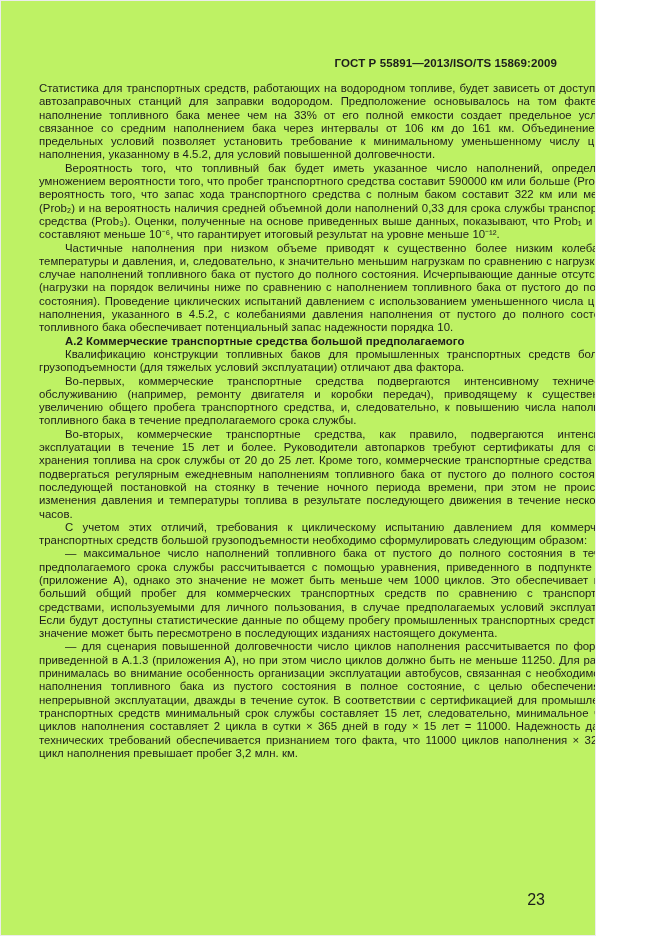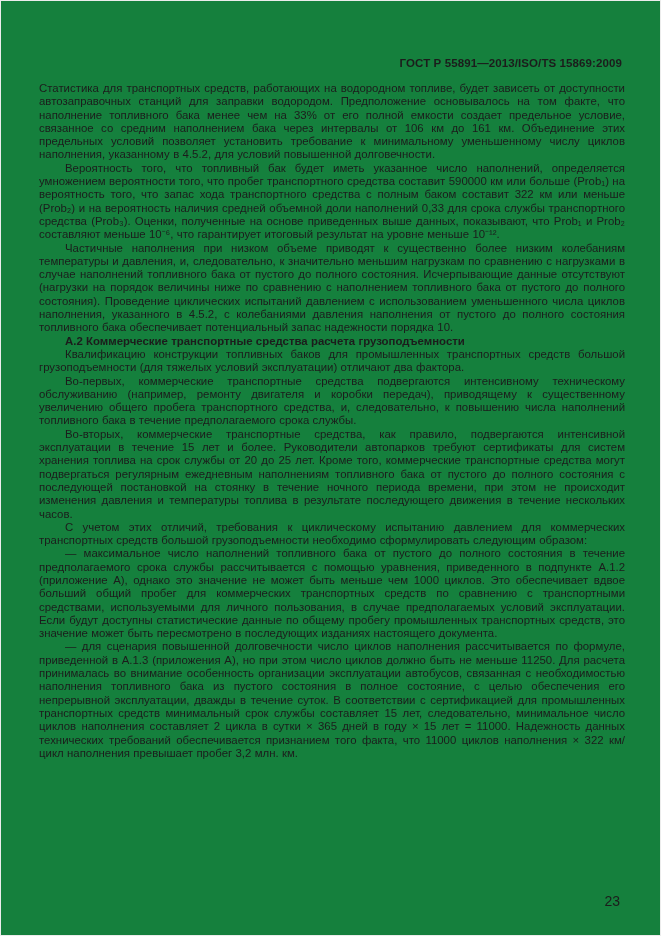--- a/index.html
+++ b/index.html
@@ -2,23 +2,23 @@
 <html lang="ru"><head>
 <meta charset="utf-8">
 <style>
   html, body {
     margin: 0;
     padding: 0;
     background: #ffffff;
   }
   .page {
     position: relative;
-    width: 661px;
+    width: 596px;
     height: 936px;
-    background: #15803d;
+    background: #bef264;
     box-sizing: border-box;
     border: 1px solid #ececec;
     font-family: "Liberation Sans", sans-serif;
     color: #1c1c1c;
     overflow: hidden;
   }
   .doc-header {
     position: absolute;
     top: 56px;
     right: 38px;
@@ -43,35 +43,35 @@
   }
   .para.first {
     text-indent: 0;
   }
   .para.heading {
     font-weight: bold;
   }
   .page-number {
     position: absolute;
     bottom: 26px;
-    right: 40px;
-    font-size: 14px;
+    right: 50px;
+    font-size: 16px;
   }
 </style>
 </head>
 <body>
 
 <div class="page">
   <div class="doc-header">ГОСТ Р 55891—2013/ISO/TS 15869:2009</div>
 
   <div class="doc-content">
       <p class="para first">Статистика для транспортных средств, работающих на водородном топливе, будет зависеть от доступности автозаправочных станций для заправки водородом. Предположение основывалось на том факте, что наполнение топливного бака менее чем на 33% от его полной емкости создает предельное условие, связанное со средним наполнением бака через интервалы от 106 км до 161 км. Объединение этих предельных условий позволяет установить требование к минимальному уменьшенному числу циклов наполнения, указанному в 4.5.2, для условий повышенной долговечности.</p>
       <p class="para body">Вероятность того, что топливный бак будет иметь указанное число наполнений, определяется умножением вероятности того, что пробег транспортного средства составит 590000 км или больше (Prob₁) на вероятность того, что запас хода транспортного средства с полным баком составит 322 км или меньше (Prob₂) и на вероятность наличия средней объемной доли наполнений 0,33 для срока службы транспортного средства (Prob₃). Оценки, полученные на основе приведенных выше данных, показывают, что Prob₁ и Prob₂ составляют меньше 10⁻⁶, что гарантирует итоговый результат на уровне меньше 10⁻¹².</p>
       <p class="para body">Частичные наполнения при низком объеме приводят к существенно более низким колебаниям температуры и давления, и, следовательно, к значительно меньшим нагрузкам по сравнению с нагрузками в случае наполнений топливного бака от пустого до полного состояния. Исчерпывающие данные отсутствуют (нагрузки на порядок величины ниже по сравнению с наполнением топливного бака от пустого до полного состояния). Проведение циклических испытаний давлением с использованием уменьшенного числа циклов наполнения, указанного в 4.5.2, с колебаниями давления наполнения от пустого до полного состояния топливного бака обеспечивает потенциальный запас надежности порядка 10.</p>
-      <p class="para heading">А.2 Коммерческие транспортные средства расчета грузоподъемности</p>
+      <p class="para heading">А.2 Коммерческие транспортные средства большой предполагаемого</p>
       <p class="para body">Квалификацию конструкции топливных баков для промышленных транспортных средств большой грузоподъемности (для тяжелых условий эксплуатации) отличают два фактора.</p>
       <p class="para body">Во-первых, коммерческие транспортные средства подвергаются интенсивному техническому обслуживанию (например, ремонту двигателя и коробки передач), приводящему к существенному увеличению общего пробега транспортного средства, и, следовательно, к повышению числа наполнений топливного бака в течение предполагаемого срока службы.</p>
       <p class="para body">Во-вторых, коммерческие транспортные средства, как правило, подвергаются интенсивной эксплуатации в течение 15 лет и более. Руководители автопарков требуют сертификаты для систем хранения топлива на срок службы от 20 до 25 лет. Кроме того, коммерческие транспортные средства могут подвергаться регулярным ежедневным наполнениям топливного бака от пустого до полного состояния с последующей постановкой на стоянку в течение ночного периода времени, при этом не происходит изменения давления и температуры топлива в результате последующего движения в течение нескольких часов.</p>
       <p class="para body">С учетом этих отличий, требования к циклическому испытанию давлением для коммерческих транспортных средств большой грузоподъемности необходимо сформулировать следующим образом:</p>
       <p class="para body">— максимальное число наполнений топливного бака от пустого до полного состояния в течение предполагаемого срока службы рассчитывается с помощью уравнения, приведенного в подпункте А.1.2 (приложение А), однако это значение не может быть меньше чем 1000 циклов. Это обеспечивает вдвое больший общий пробег для коммерческих транспортных средств по сравнению с транспортными средствами, используемыми для личного пользования, в случае предполагаемых условий эксплуатации. Если будут доступны статистические данные по общему пробегу промышленных транспортных средств, это значение может быть пересмотрено в последующих изданиях настоящего документа.</p>
       <p class="para body">— для сценария повышенной долговечности число циклов наполнения рассчитывается по формуле, приведенной в А.1.3 (приложения А), но при этом число циклов должно быть не меньше 11250. Для расчета принималась во внимание особенность организации эксплуатации автобусов, связанная с необходимостью наполнения топливного бака из пустого состояния в полное состояние, с целью обеспечения его непрерывной эксплуатации, дважды в течение суток. В соответствии с сертификацией для промышленных транспортных средств минимальный срок службы составляет 15 лет, следовательно, минимальное число циклов наполнения составляет 2 цикла в сутки × 365 дней в году × 15 лет = 11000. Надежность данных технических требований обеспечивается признанием того факта, что 11000 циклов наполнения × 322 км/цикл наполнения превышает пробег 3,2 млн. км.</p>
     </div>
 
   <div class="page-number">23</div>
 </div>

